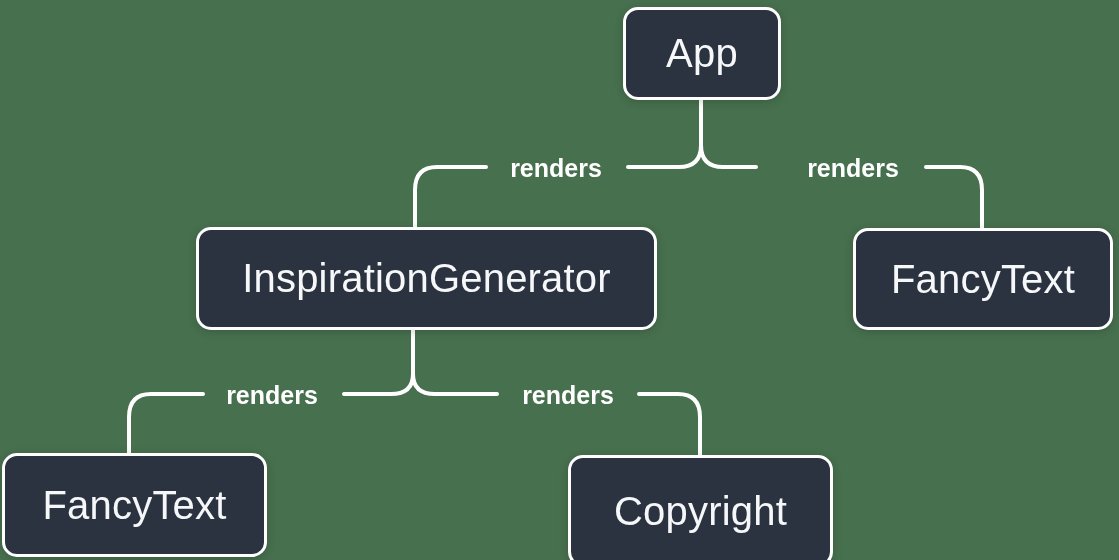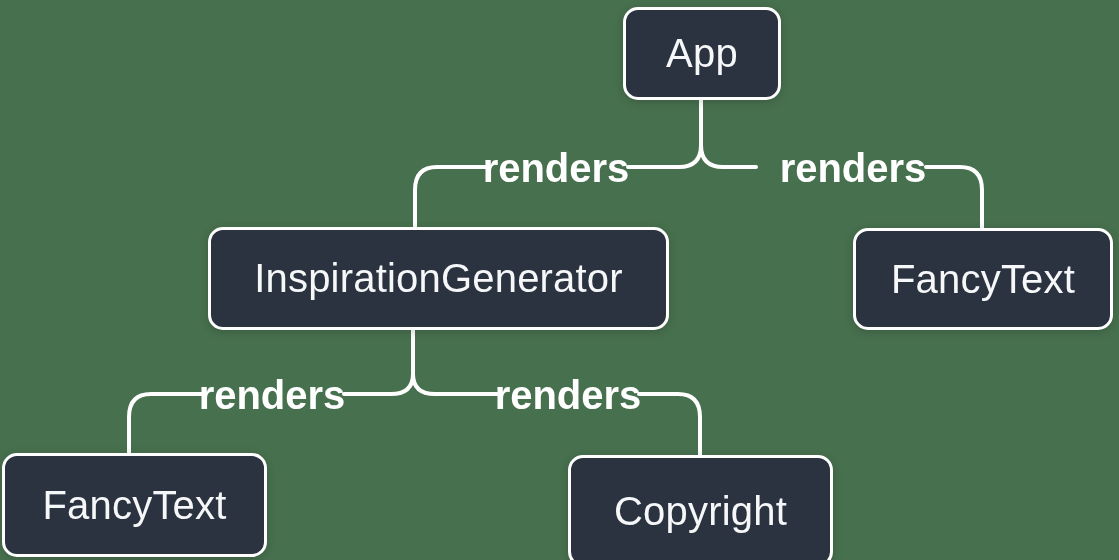--- a/index.html
+++ b/index.html
@@ -35,29 +35,29 @@
     display:flex;
     align-items:center;
     justify-content:center;
     font-size:40px;
     font-weight:400;
     letter-spacing:.2px;
     white-space:nowrap;
     box-shadow:0 2px 10px rgba(0,0,0,.18);
   }
   .n-app       {left:623px; top:7px;   width:158px; height:93px;text-align:center;}
-  .n-ig        {left:208px; top:227px; width:461px; height:103px;}
+  .n-ig        {left:196px; top:227px; width:461px; height:103px;}
   .n-ft-right  {left:853px; top:228px; width:260px; height:102px;}
   .n-ft-left   {left:2px;   top:453px; width:265px; height:104px;}
   .n-copyright {left:568px; top:455px; width:265px; height:112px;}
   .edge-label{
     position:absolute;
     transform:translate(-50%,-50%);
     color:var(--label-text);
-    font-size:40px;
+    font-size:25px;
     font-weight:700;
     white-space:nowrap;
   }
   .l1{left:556px; top:168px;}
   .l2{left:853px; top:168px;}
   .l3{left:272px; top:395px;}
   .l4{left:568px; top:395px;}
 </style>
 </head>
 <body>

